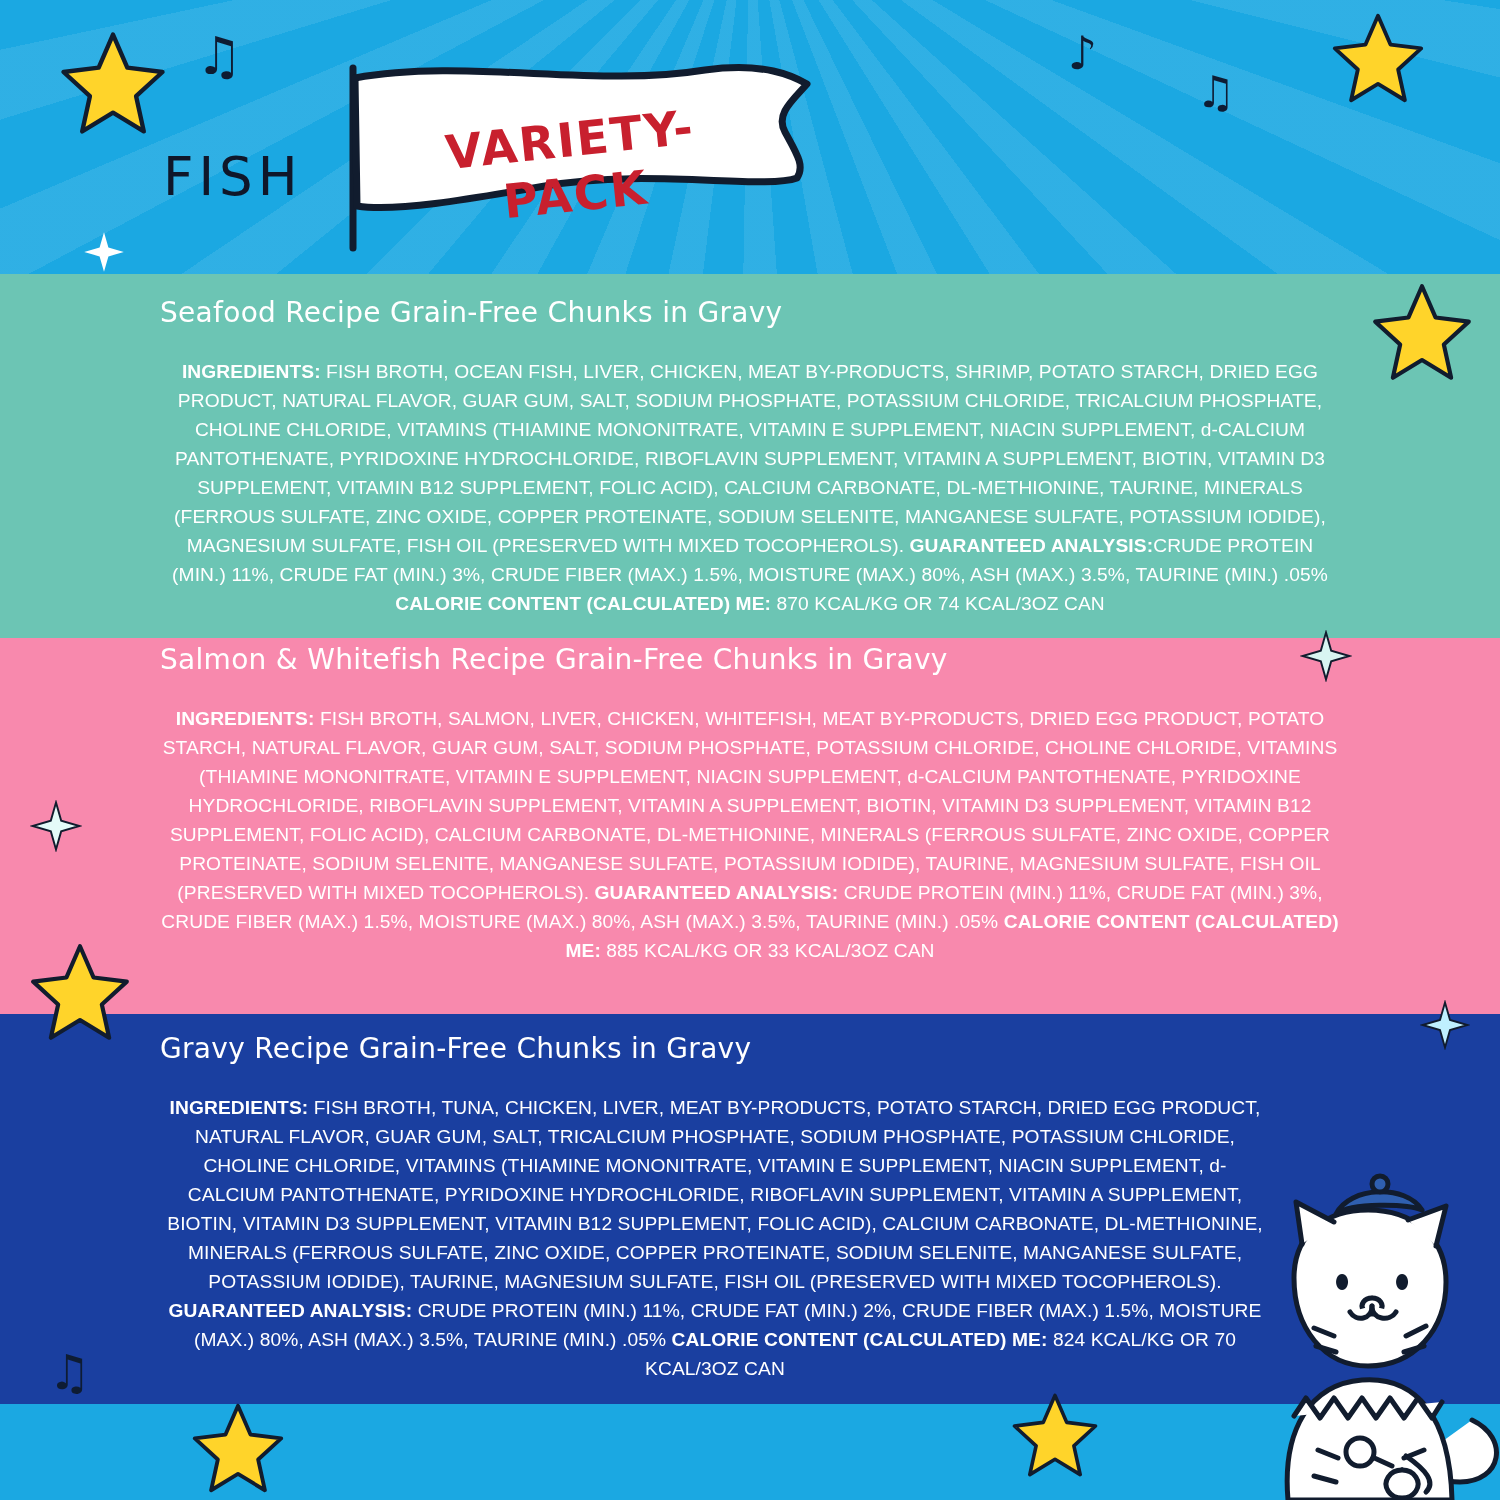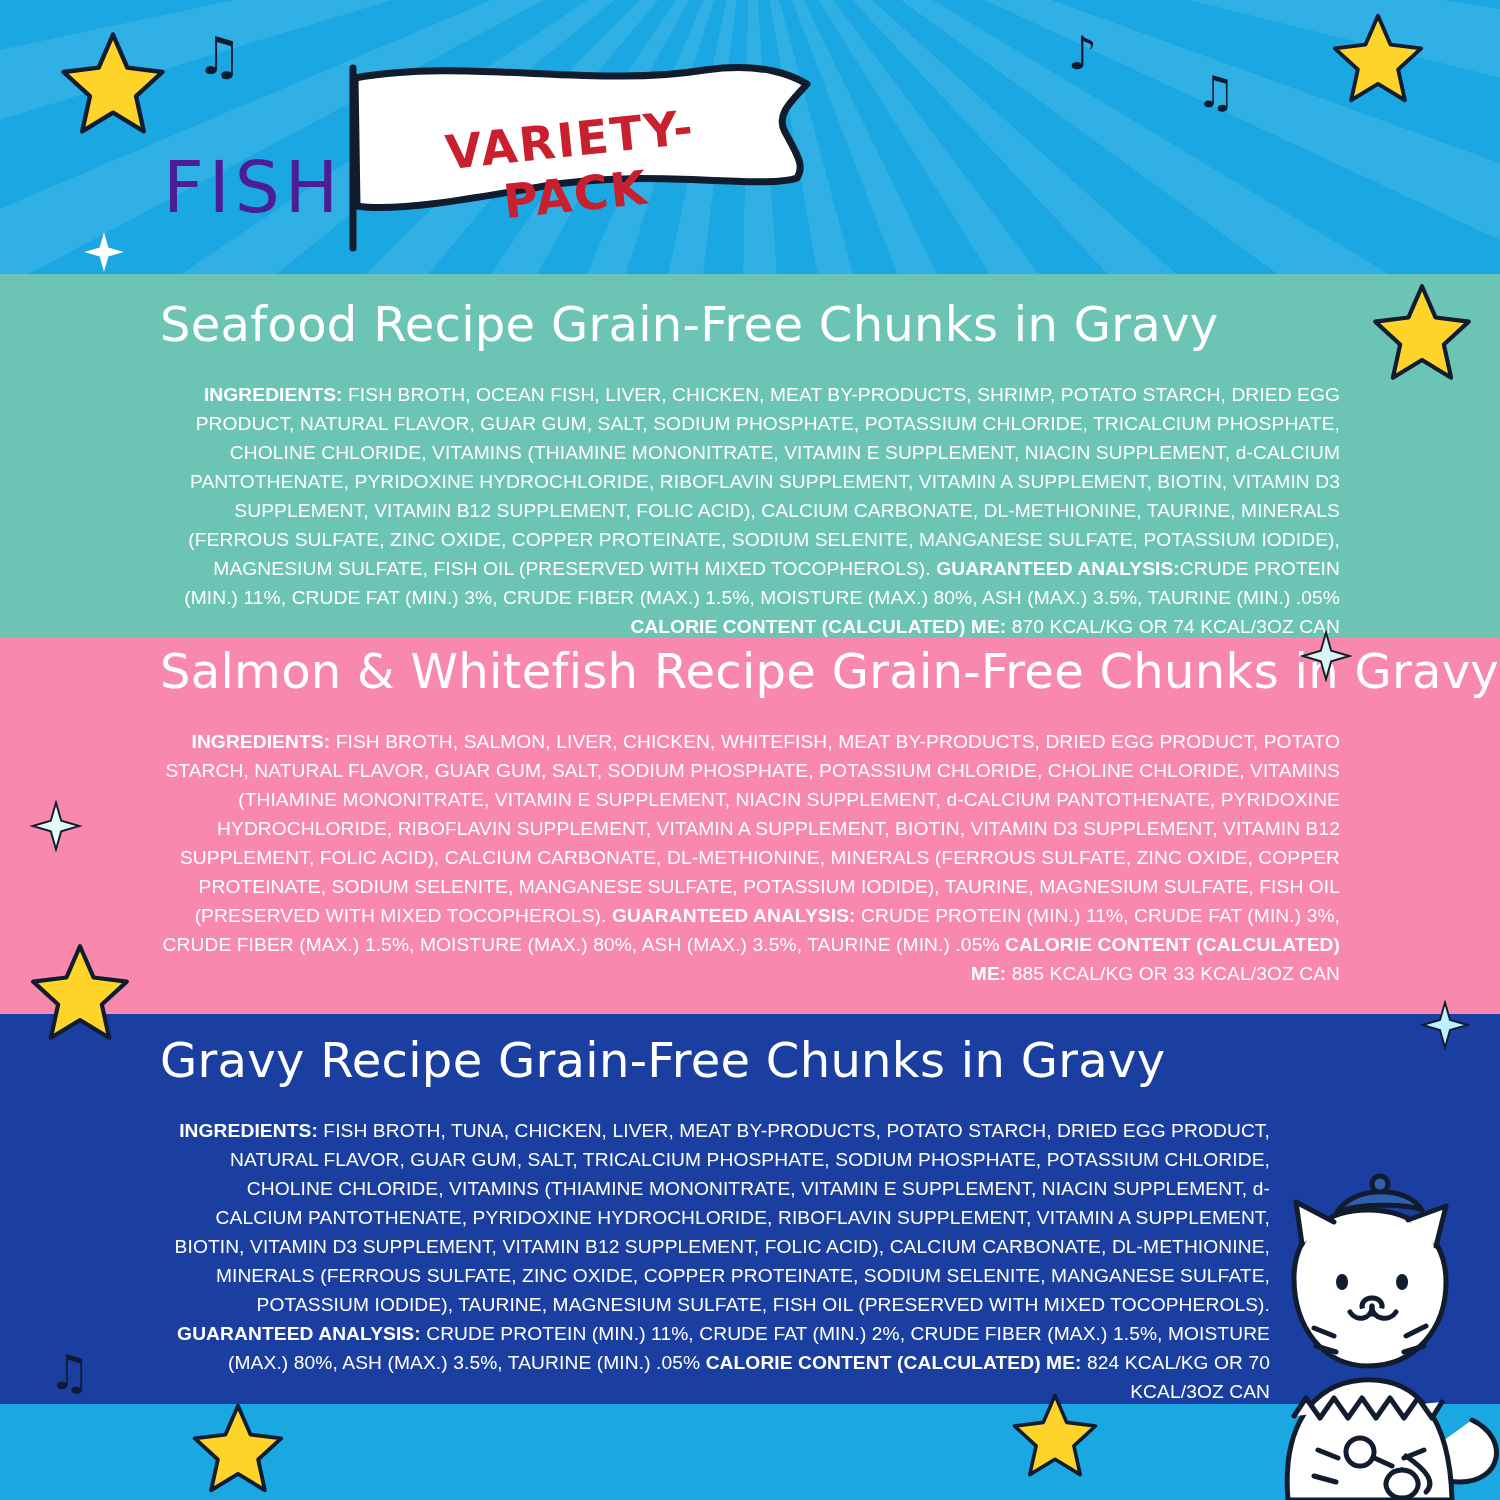--- a/index.html
+++ b/index.html
@@ -30,21 +30,21 @@
       repeating-conic-gradient(from 0deg at 50% -40%,
         rgba(255,255,255,0.09) 0deg 5deg,
         rgba(255,255,255,0.0) 5deg 11deg);
     pointer-events: none;
   }
 
   
   .fish-word {
     position: absolute; left: 163px; top: 146px;
     font-family: "DejaVu Sans", sans-serif;
-    font-size: 71px; letter-spacing: 5px; color: #4c1d95;
+    font-size: 53px; letter-spacing: 5px; color: #0f172a;
     font-weight: 400;
   }
   .flag {
     position: absolute; left: 345px; top: 62px;
     width: 470px; height: 190px;
   }
   .flag svg { display: block; }
   .flag-text {
     position: absolute; left: 38px; top: 50px;
     width: 380px;
@@ -57,31 +57,31 @@
     text-align: center;
     pointer-events: none;
   }
 
   
   .recipe { position: absolute; left: 160px; width: 1180px; }
   .recipe h2 {
     font-family: "DejaVu Sans", sans-serif;
     font-weight: 400;
     color: #ffffff;
-    font-size: 48px;
+    font-size: 28px;
     letter-spacing: 0.3px;
     margin-bottom: 14px;
     white-space: nowrap;
   }
   .body-text {
     color: #ffffff;
     font-size: 19.2px;
     line-height: 29px;
     letter-spacing: 0.1px;
-    text-align: right;
+    text-align: center;
     margin-top: 28px;
   }
   .body-text b { font-weight: 700; }
 
   .r-seafood { top: 296px; }
   .r-salmon { top: 643px; }
   .r-tuna { top: 1032px; width: 1110px; }
 
   
   .doodle { position: absolute; pointer-events: none; }

